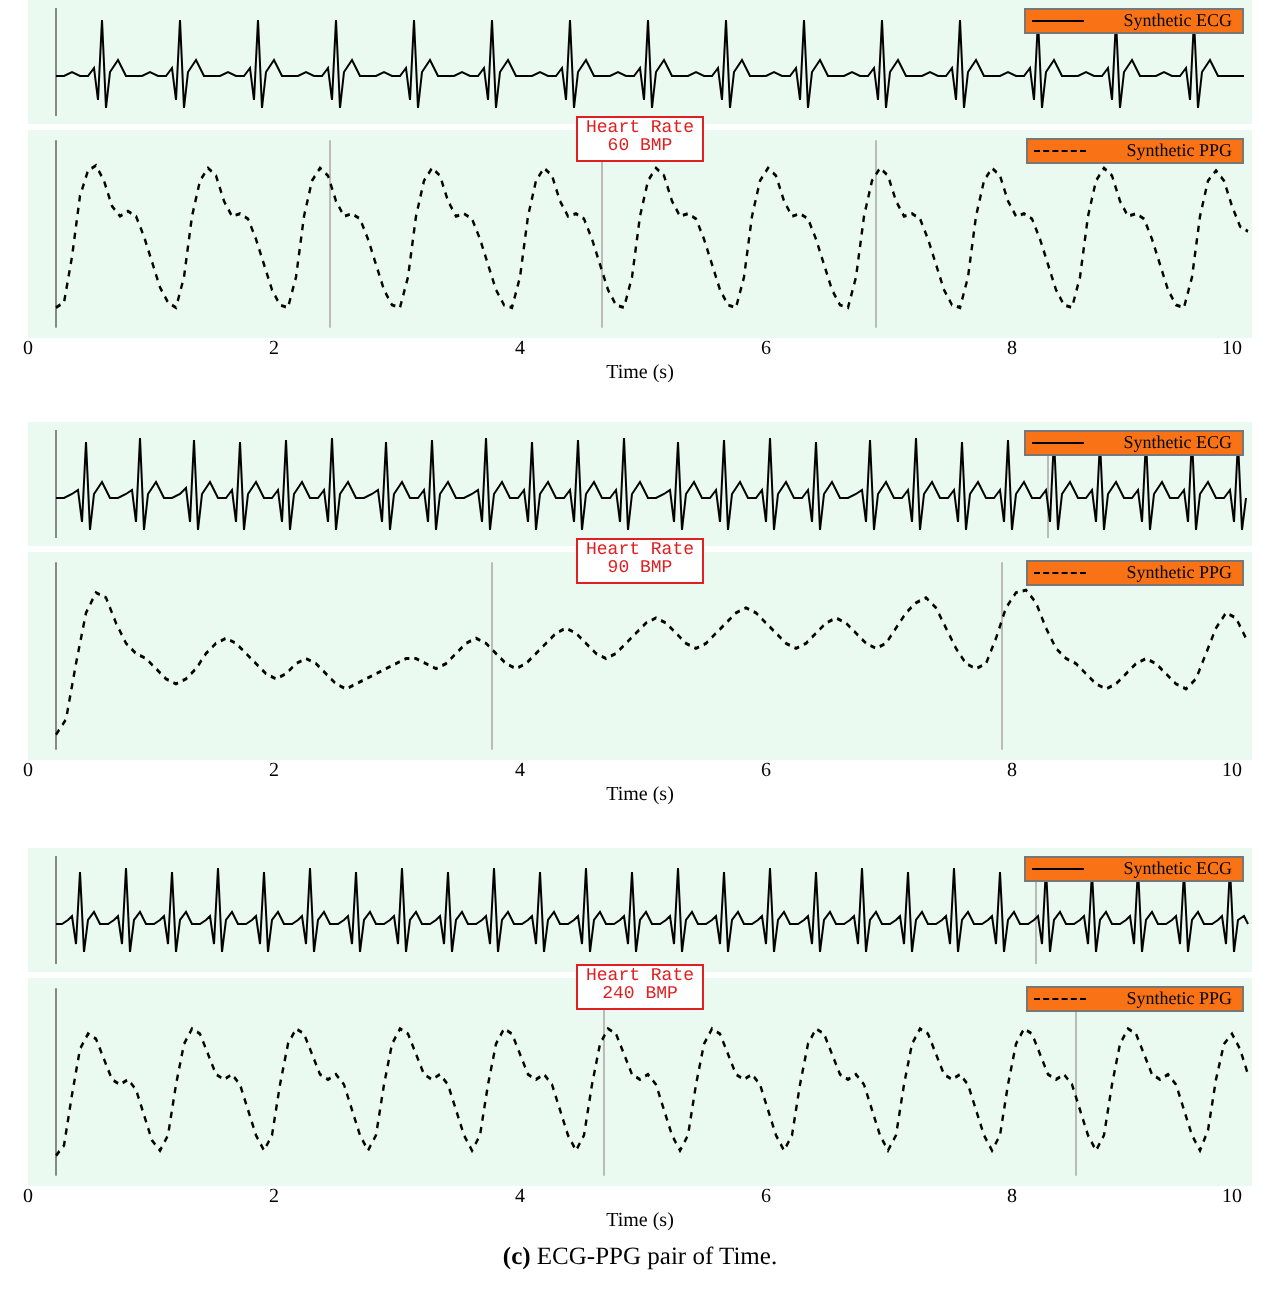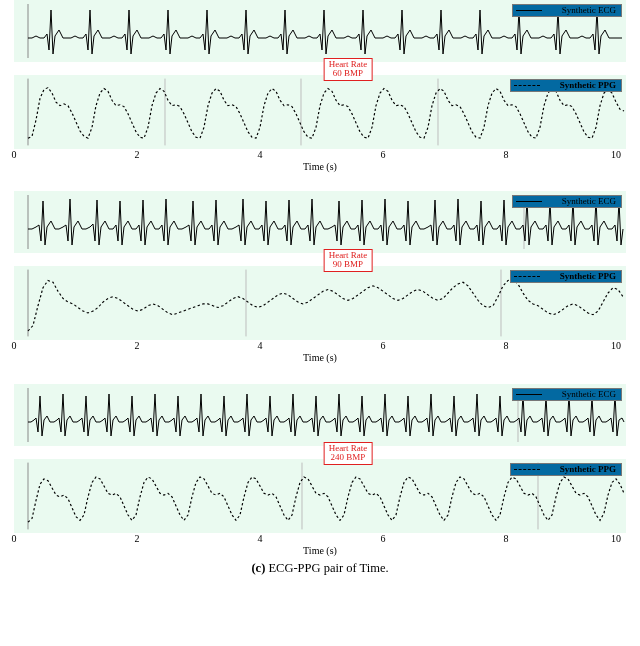--- a/index.html
+++ b/index.html
@@ -30,34 +30,33 @@
   .panel {
     position: relative;
     background: #eafaf0;
     border: none;
     box-sizing: border-box;
   }
   .panel.ecg {
     height: 62px;
   }
   .panel.ppg {
-    height: 74px;
-    margin-top: 13px;
-    font-weight: bold;
+    height: 104px;
+    margin-top: 3px;
   }
   .panel svg {
     display: block;
     width: 100%;
     height: 100%;
   }
   .legend {
     position: absolute;
     top: 4px;
     right: 4px;
-    background: #0369a1;
+    background: #f97316;
     border: 1px solid #777;
     padding: 1px 5px 1px 3px;
     font-family: "Liberation Serif", serif;
     font-size: 9px;
     display: flex;
     align-items: center;
     gap: 20px;
     line-height: 1;
     z-index: 5;
   }
@@ -84,28 +83,27 @@
     border-top: 1px dashed #000;
   }
   .hr-badge {
     position: absolute;
     left: 50%;
     transform: translateX(-50%);
     top: 58px;
     border: 1px solid #e02020;
     background: #ffffff;
     color: #e02020;
-    font-family: Liberation Serif, serif;
+    font-family: Liberation Mono, monospace;
     font-size: 9px;
     line-height: 1.05;
     text-align: center;
     padding: 1px 4px;
     z-index: 6;
     white-space: nowrap;
-    margin-left: 28px;
   }
   .axis {
     position: relative;
     height: 26px;
     margin: 0 14px;
   }
   .axis .tick-label {
     position: absolute;
     top: 0;
     font-size: 10px;

